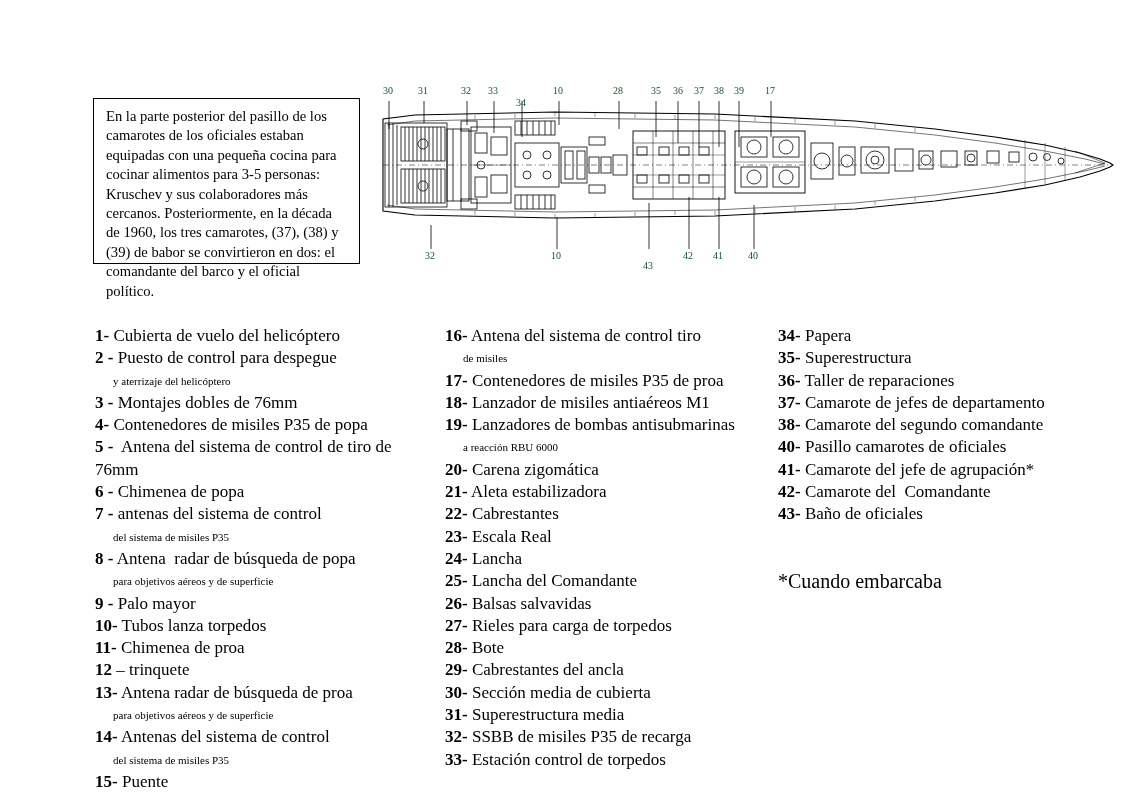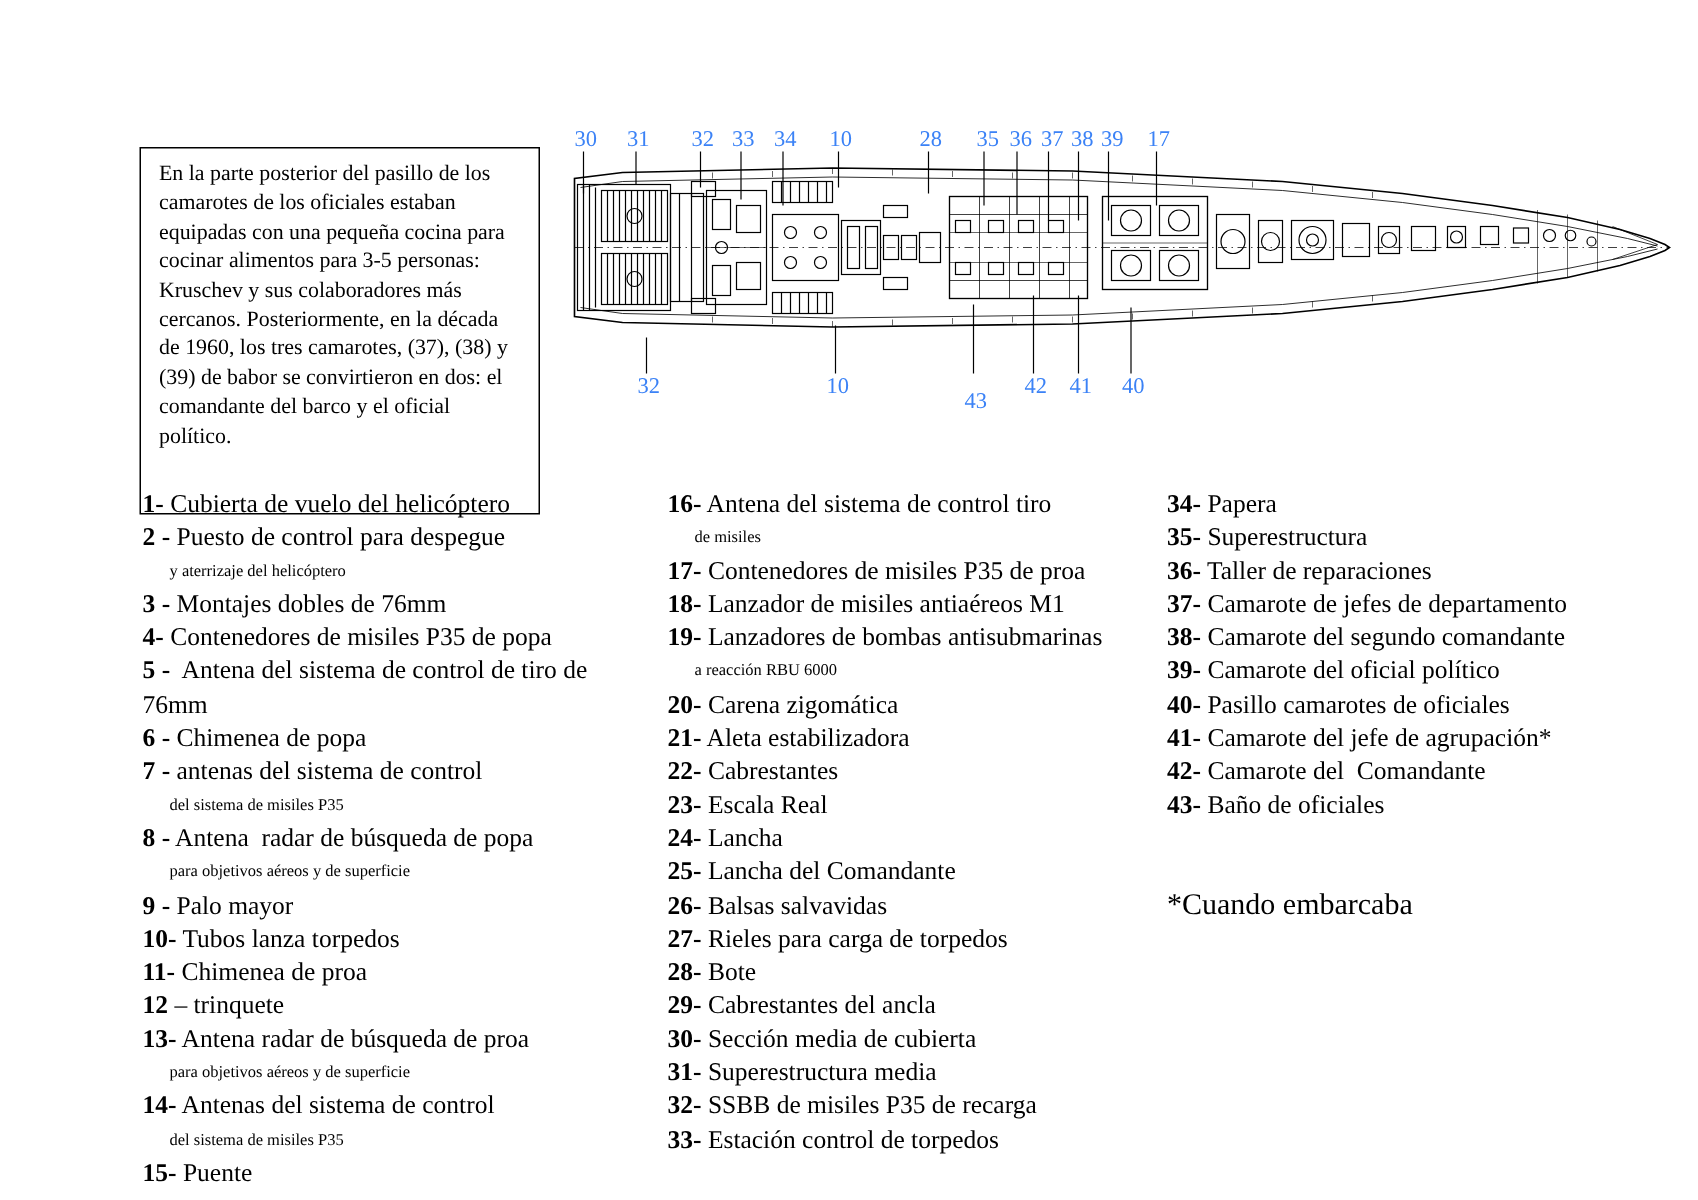--- a/index.html
+++ b/index.html
@@ -15,21 +15,21 @@
     color: #000000;
     overflow: hidden;
   }
 
   
   #note-box {
     position: absolute;
     left: 93px;
     top: 98px;
     width: 267px;
-    height: 245px;
+    height: 166px;
     border: 1px solid #000;
     box-sizing: border-box;
     padding: 8px 10px 0 12px;
   }
   #note-box p {
     margin: 0;
     font-size: 14.6px;
     line-height: 19.4px;
     text-align: left;
   }
@@ -41,23 +41,23 @@
     top: 85px;
     width: 745px;
     height: 200px;
   }
   #diagram svg {
     display: block;
   }
 
   .callout-top, .callout-bottom {
     position: absolute;
-    font-size: 15px;
+    font-size: 10px;
     font-family: "Liberation Serif", serif;
-    color: #3b82f6;
+    color: #14532d;
     white-space: nowrap;
   }
 
   
   #legend {
     position: absolute;
     left: 0;
     top: 325px;
     width: 1132px;
     height: 420px;
@@ -95,21 +95,21 @@
 <div id="note-box">
   <p>En la parte posterior del pasillo de los camarotes de los oficiales estaban equipadas con una pequeña cocina para cocinar alimentos para 3-5 personas: Kruschev y sus colaboradores más cercanos. Posteriormente, en la década de 1960, los tres camarotes, (37), (38) y (39) de babor se convirtieron en dos: el comandante del barco y el oficial político.</p>
 </div>
 
 <div id="diagram">
 
   <div class="callout-top" style="left:8px;  top:0px;">30</div>
   <div class="callout-top" style="left:43px; top:0px;">31</div>
   <div class="callout-top" style="left:86px; top:0px;">32</div>
   <div class="callout-top" style="left:113px;top:0px;">33</div>
-  <div class="callout-top" style="left:141px;top:0px;">34</div>
+  <div class="callout-top" style="left:141px;top:12px;">34</div>
   <div class="callout-top" style="left:178px;top:0px;">10</div>
   <div class="callout-top" style="left:238px;top:0px;">28</div>
   <div class="callout-top" style="left:276px;top:0px;">35</div>
   <div class="callout-top" style="left:298px;top:0px;">36</div>
   <div class="callout-top" style="left:319px;top:0px;">37</div>
   <div class="callout-top" style="left:339px;top:0px;">38</div>
   <div class="callout-top" style="left:359px;top:0px;">39</div>
   <div class="callout-top" style="left:390px;top:0px;">17</div>
 
   <div class="callout-bottom" style="left:50px; top:165px;">32</div>
@@ -396,21 +396,20 @@
     <div class="legend-item"><span class="num">32-</span><span> SSBB de misiles P35 de recarga</span></div>
     <div class="legend-item"><span class="num">33-</span><span> Estación control de torpedos</span></div>
   </div>
 
   <div class="legend-col" id="legend-col-3">
     <div class="legend-item"><span class="num">34-</span><span> Papera</span></div>
     <div class="legend-item"><span class="num">35-</span><span> Superestructura</span></div>
     <div class="legend-item"><span class="num">36-</span><span> Taller de reparaciones</span></div>
     <div class="legend-item"><span class="num">37-</span><span> Camarote de jefes de departamento</span></div>
     <div class="legend-item"><span class="num">38-</span><span> Camarote del segundo comandante</span></div>
-    <div class="legend-item"><span class="num">39-</span><span> Camarote del oficial político</span></div>
     <div class="legend-item"><span class="num">40-</span><span> Pasillo camarotes de oficiales</span></div>
     <div class="legend-item"><span class="num">41-</span><span> Camarote del jefe de agrupación*</span></div>
     <div class="legend-item"><span class="num">42-</span><span> Camarote del  Comandante</span></div>
     <div class="legend-item"><span class="num">43-</span><span> Baño de oficiales</span></div>
 
     <div class="legend-note">*Cuando embarcaba</div>
   </div>
 </div>
 
 </body></html>

